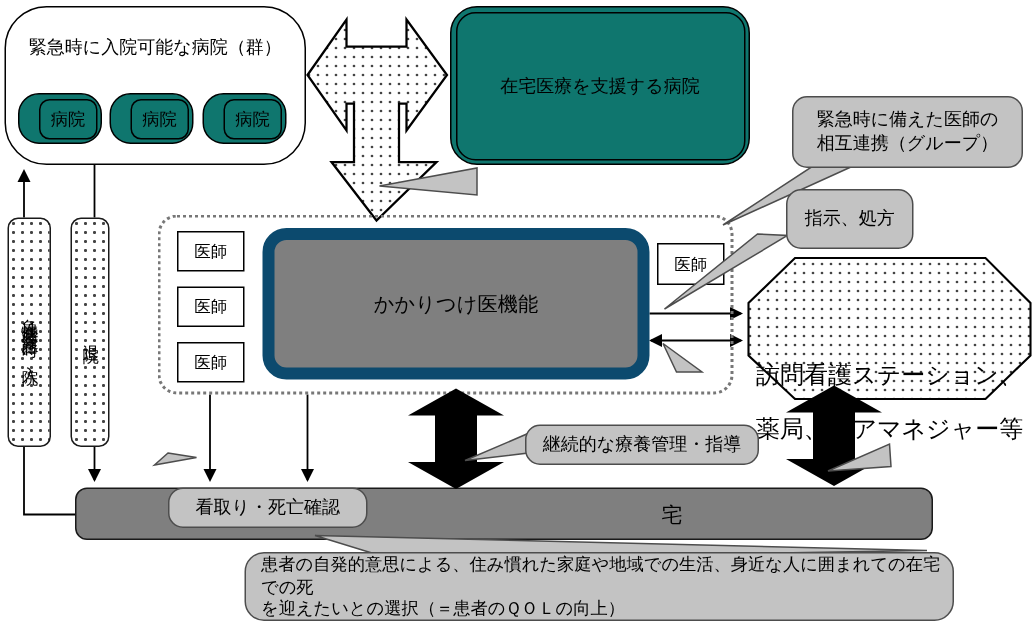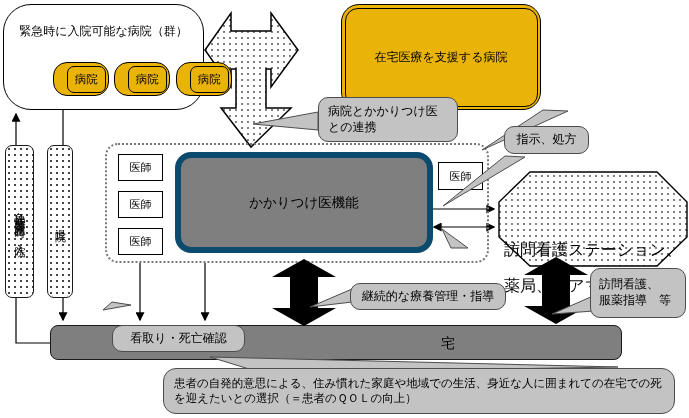--- a/index.html
+++ b/index.html
@@ -9,41 +9,41 @@
     font-family: "DejaVu Sans", "Liberation Sans", sans-serif; color: #000;
     overflow: hidden;
   }
   .abs { position: absolute; }
   svg.layer { position: absolute; left: 0; top: 0; pointer-events: none; }
 
   
   .outline-box { border: 1.5px solid #000; border-radius: 28px; background: #fff; }
 
   
-  .dbl { border: 1.3px solid #000; border-radius: 14px; padding: 2.5px; background: #eab308; margin-left: 41px; }
+  .dbl { border: 1.3px solid #000; border-radius: 14px; padding: 2.5px; background: #0f766e; }
   .dbl-in { width: 100%; height: 100%; border: 1.2px solid #000; border-radius: 10px;
             display: flex; align-items: center; justify-content: center; }
 
   .hospital-chip { width: 56px; height: 34px; font-size: 11.5px; padding-left: 13px; }
   .hospital-chip .dbl-in { border-radius: 7px; }
 
   .doctor-box { width: 45px; height: 27px; background: #fff; border: 1.1px solid #000;
                 display: flex; align-items: center; justify-content: center; font-size: 11px; }
 
   .dotted-fill {
     background-color: #fff;
     background-image: radial-gradient(circle, #444 0.9px, transparent 1.05px);
     background-size: 6px 6px;
   }
   .vbox { border: 1.4px solid #1a1a1a; border-radius: 7px;
           display: flex; align-items: center; justify-content: center; }
   .vtext { writing-mode: vertical-rl; text-orientation: upright;
            font-size: 11px; letter-spacing: 2px; line-height: 1; }
 
-  .gray-main { background: #7f7f7f; border: 6px solid #0c4a6e; border-radius: 16px;
+  .gray-main { background: #7f7f7f; border: 8px solid #0c4a6e; border-radius: 16px;
                display: flex; flex-direction: column; align-items: center; justify-content: space-evenly;
                font-size: 13.5px; }
   .dotted-frame { border: 2px dotted #777; border-radius: 13px; background: transparent; }
 
   .callout { background: #c3c3c3; border: 1.2px solid #4d4d4d; border-radius: 10px;
              display: flex; align-items: center; justify-content: center; text-align: center;
              font-size: 12px; line-height: 1.3; white-space: pre-line; }
   .callout.left-align { justify-content: flex-start; text-align: left; }
 
   .octagon-label { display: flex; align-items: center; justify-content: center;
@@ -135,30 +135,28 @@
       <polygon points="543,110 568,111 482,150"></polygon>
       <polygon points="505,156 525,157 443,206"></polygon>
       <polygon points="451,248 468,248 442,229"></polygon>
       <polygon points="112,302 131,305 103,310"></polygon>
       <polygon points="352,289 352,302 310,307"></polygon>
       <polygon points="593,296 594,311 552,314"></polygon>
       <polygon points="210,357 618,367 262,373"></polygon>
     </g>
   </svg>
 
-  <div class="abs callout left-align" style="left:318px; top:97px; width:140px; height:45px; padding-left:9px;">病院とかかりつけ医
-との連携</div>
 
+  <div class="abs callout" style="left:528px; top:64px; width:154px; height:48px;">緊急時に備えた医師の
+相互連携（グループ）</div>
 
-  <div class="abs callout" style="left:504px; top:126px; width:85px; height:28px;">指示、処方</div>
+  <div class="abs callout" style="left:524px; top:126px; width:85px; height:40px;">指示、処方</div>
 
 
   <div class="abs callout" style="left:112px; top:281px; width:133px; height:27px;margin-top:44px;">看取り・死亡確認</div>
 
   <div class="abs callout" style="left:350px; top:283px; width:156px; height:27px; border-radius:10px;">継続的な療養管理・指導</div>
 
-  <div class="abs callout left-align" style="left:590px; top:268px; width:96px; height:50px; padding-left:8px;">訪問看護、
-服薬指導　等</div>
 
-  <div class="abs callout left-align" style="left:163px; top:368px; width:512px; height:46px; padding-left:10px; font-size:11.5px; border-radius:13px;">患者の自発的意思による、住み慣れた家庭や地域での生活、身近な人に囲まれての在宅での死
+  <div class="abs callout left-align" style="left:163px; top:368px; width:473px; height:46px; padding-left:10px; font-size:11.5px; border-radius:13px;">患者の自発的意思による、住み慣れた家庭や地域での生活、身近な人に囲まれての在宅での死
 を迎えたいとの選択（＝患者のＱＯＬの向上）</div>
 
 </div>
 
 </body></html>

